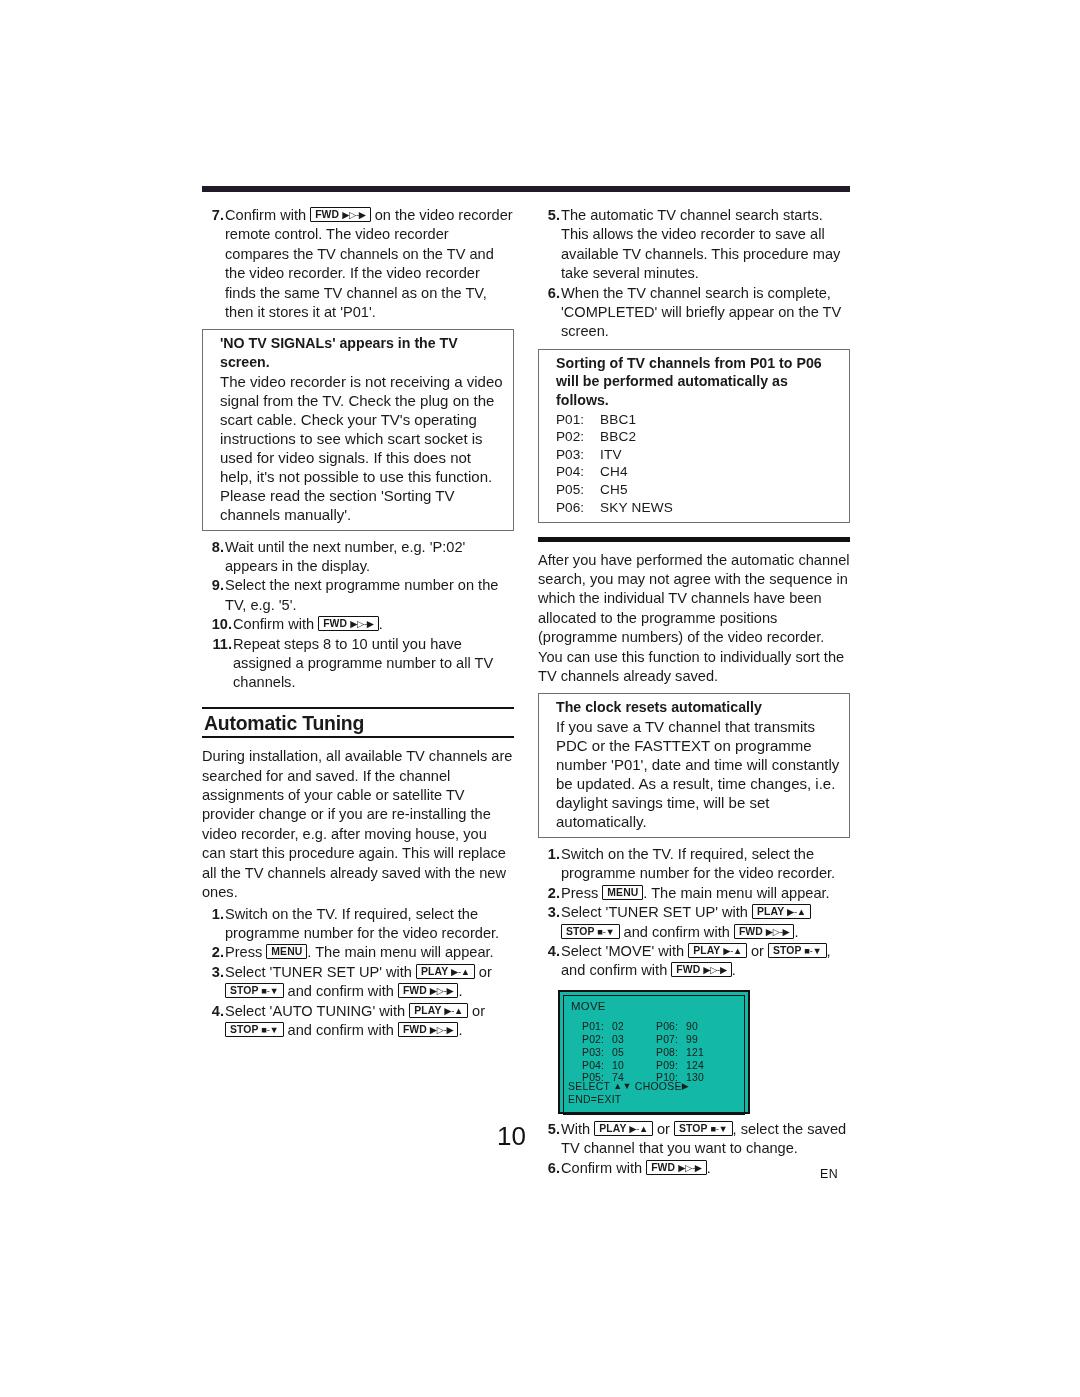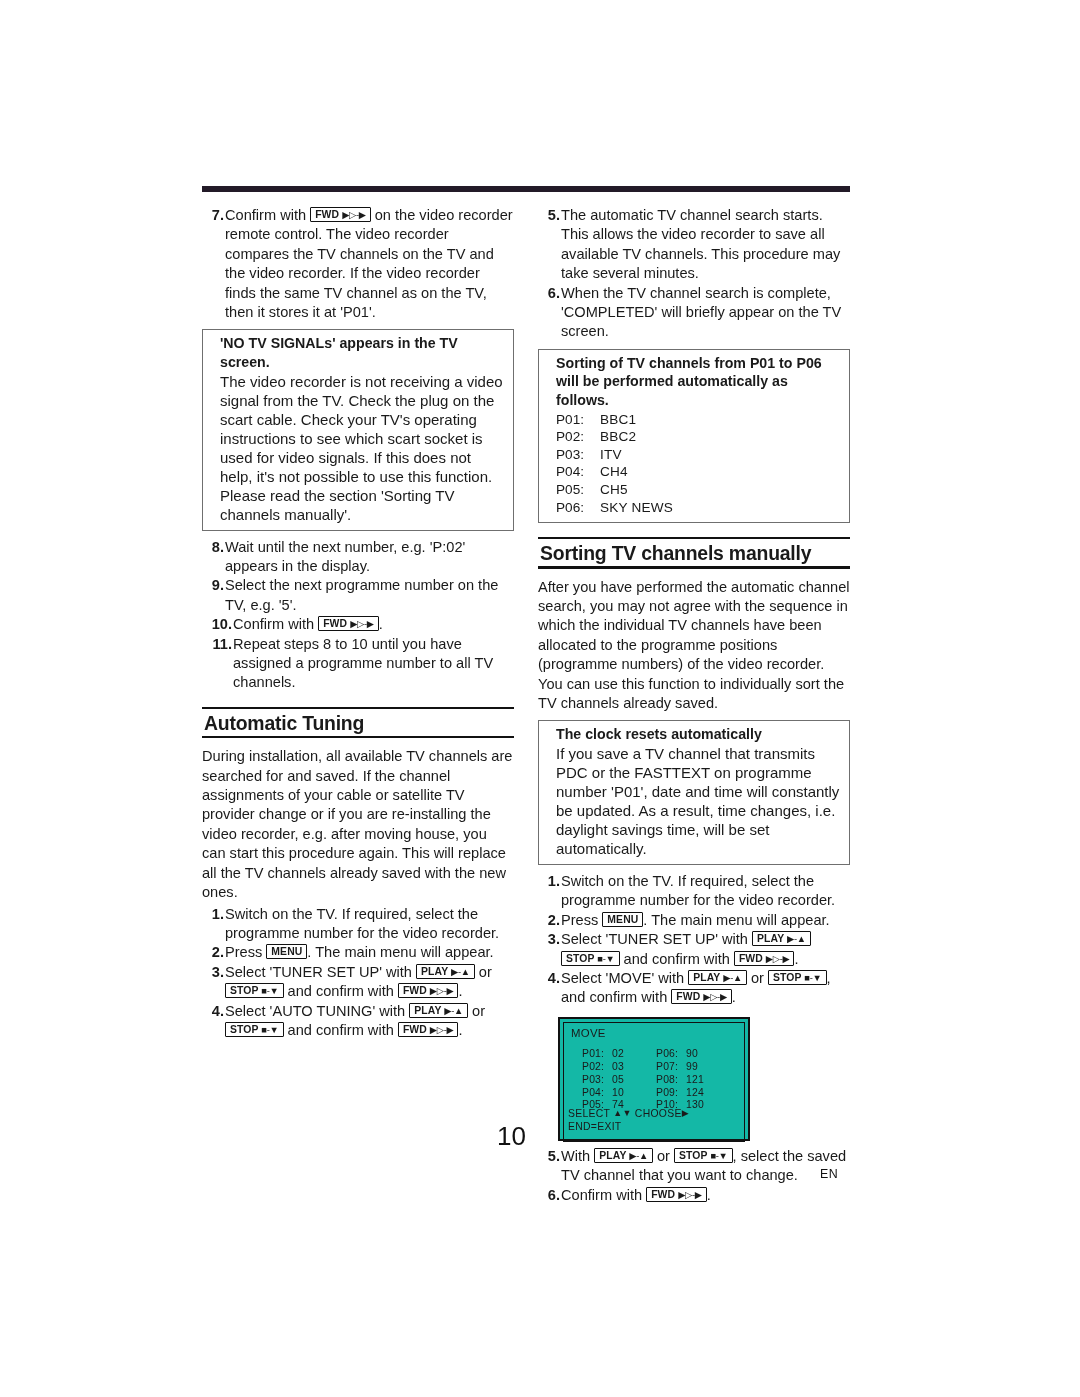--- a/index.html
+++ b/index.html
@@ -360,21 +360,20 @@
             </div>
             <div class="chanrow">
               <span class="pn">P06:</span>
               <span class="cn">SKY NEWS</span>
             </div>
           </div>
         </div>
 
         <div class="section-head">
           <div class="rule-top"></div>
-          <h2>Sorting TV channels manually</h2>
           <div class="rule-bot"></div>
         </div>
 
         <p class="para">After you have performed the automatic channel search, you may not agree with the sequence in which the individual TV channels have been allocated to the programme positions (programme numbers) of the video recorder. You can use this function to individually sort the TV channels already saved.</p>
 
         <div class="notebox">
           <div class="title">The clock resets automatically</div>
           <div class="txt">If you save a TV channel that transmits PDC or the FASTTEXT on programme number 'P01', date and time will constantly be updated. As a result, time changes, i.e. daylight savings time, will be set automatically.</div>
         </div>
 

